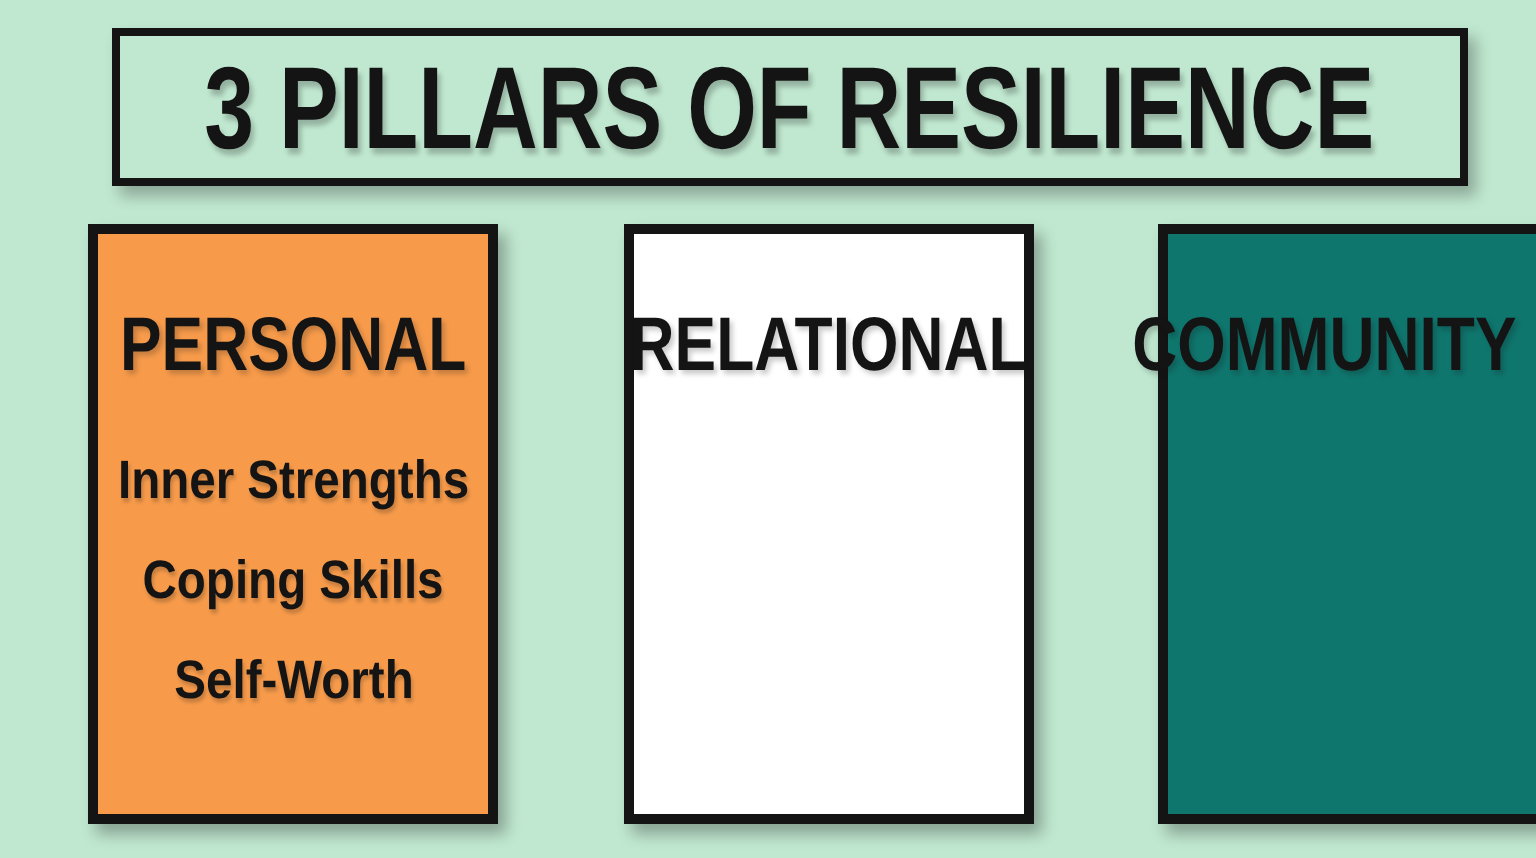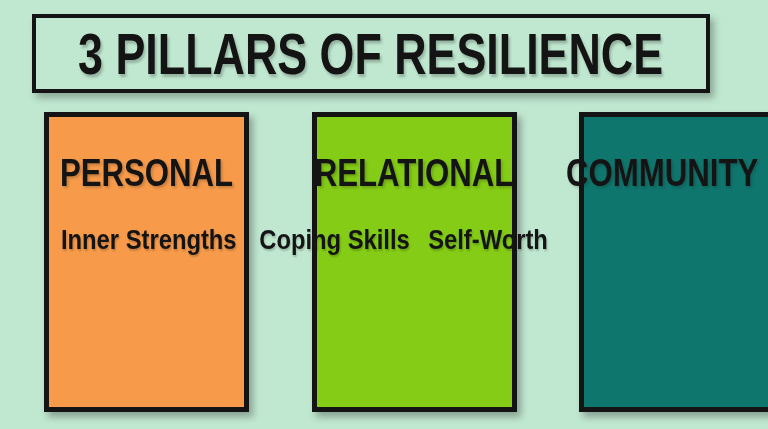--- a/index.html
+++ b/index.html
@@ -13,21 +13,21 @@
     font-family: "Liberation Sans", sans-serif;
   }
   .page {
     position: relative;
     width: 768px;
     height: 429px;
     box-sizing: border-box;
   }
   .title-box {
     position: absolute;
-    left: 32px;
+    left: 56px;
     top: 14px;
     width: 678px;
     height: 79px;
     box-sizing: border-box;
     border: 4px solid #141414;
     display: flex;
     align-items: center;
     justify-content: center;
     box-shadow: 4px 5px 7px rgba(20,20,20,0.30);
   }
@@ -67,20 +67,21 @@
     color: #141414;
     line-height: 52px;
     white-space: nowrap;
     transform: scaleX(0.82);
     transform-origin: center;
     text-shadow: 2px 2px 3px rgba(20,20,20,0.22);
   }
   .card-items {
     margin-top: 16px;
     display: flex;
+    flex-direction: column;
     align-items: center;
     width: 100%;
   }
   .card-item {
     font-size: 27px;
     font-weight: 700;
     color: #141414;
     line-height: 50px;
     white-space: nowrap;
     transform: scaleX(0.88);
@@ -101,21 +102,21 @@
 
     <div class="card" style="background-color: rgb(247, 155, 75);">
       <div class="card-heading">PERSONAL</div>
       <div class="card-items">
         <div class="card-item">Inner Strengths</div>
         <div class="card-item">Coping Skills</div>
         <div class="card-item">Self-Worth</div>
       </div>
     </div>
 
-    <div class="card" style="background-color: #84cc16; text-align: center;">
+    <div class="card" style="background-color: #ffffff; text-align: center;">
       <div class="card-heading">RELATIONAL</div>
     </div>
 
     <div class="card" style="background-color: #0f766e; align-items: flex-end;">
       <div class="card-heading">COMMUNITY</div>
     </div>
 
   </div>
 </div>
 

